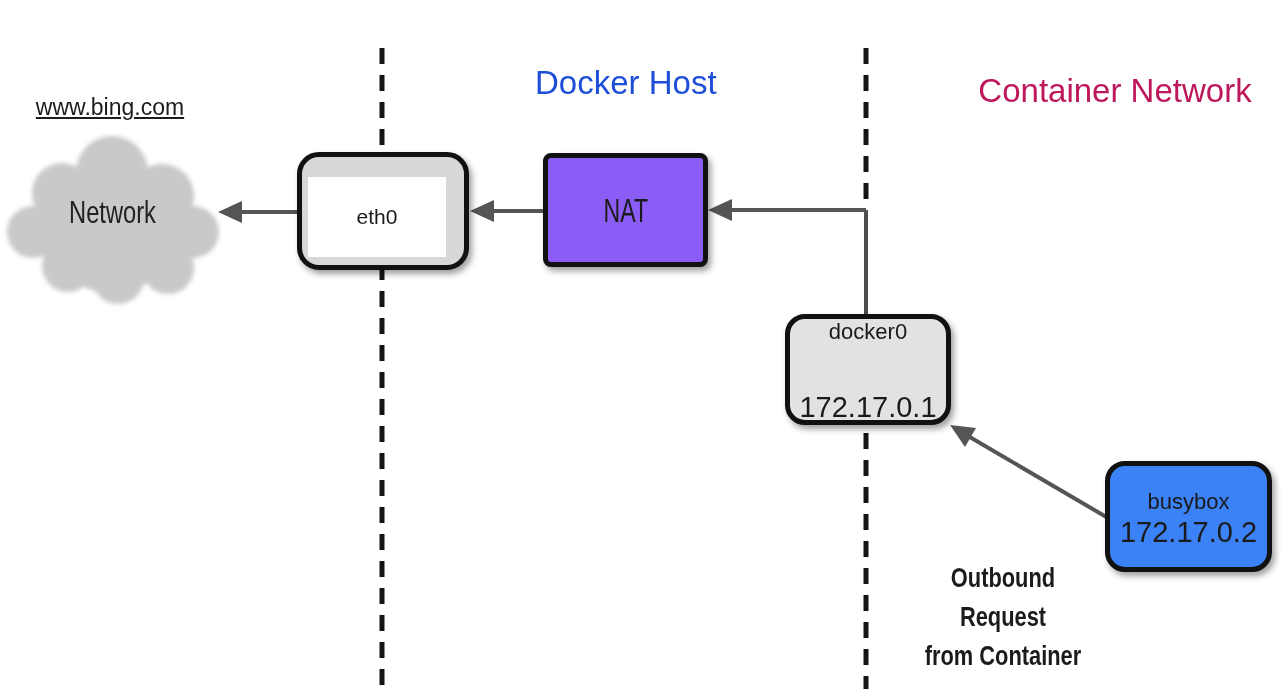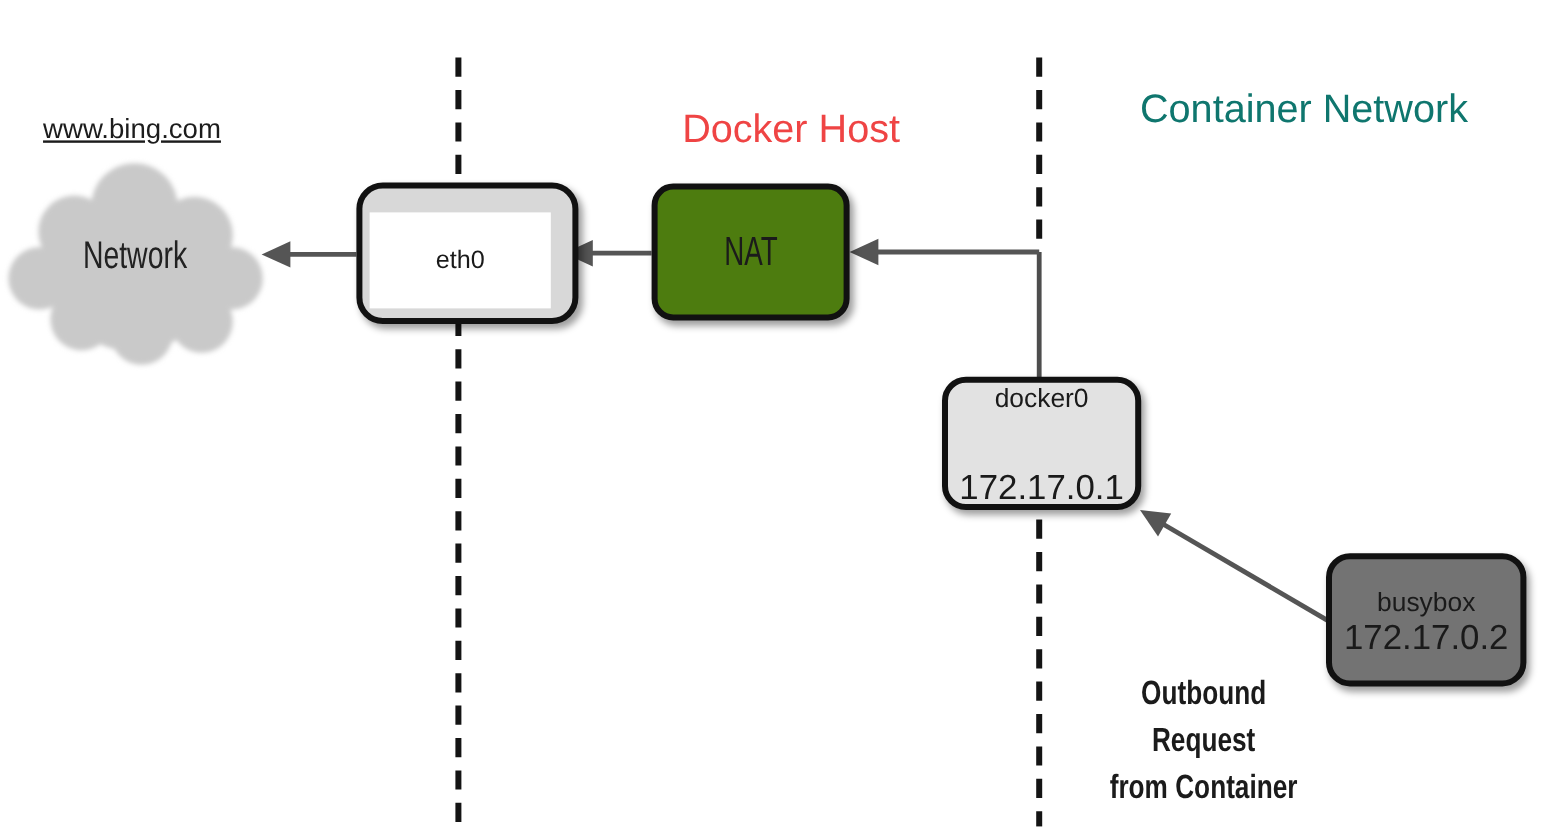--- a/index.html
+++ b/index.html
@@ -27,54 +27,54 @@
     box-shadow: 3px 4px 6px rgba(0,0,0,0.38);
     z-index: 2;
     display: flex;
     flex-direction: column;
     align-items: center;
     justify-content: center;
   }
   .node-label { font-size: 22px; line-height: 30px; color: #1a1a1a; }
   .node-ip    { font-size: 29px; line-height: 30px; color: #1a1a1a; }
 
-  #eth0-box   { left: 297px; top: 152px; width: 185px; height: 118px; background: #d8d8d8; text-align: center; }
+  #eth0-box   { left: 297px; top: 152px; width: 172px; height: 118px; background: #d8d8d8; text-align: center; }
   #eth0-inner {
     position: absolute;
     left: 6px; right: 18px; top: 20px; bottom: 8px;
     background: #ffffff;
     display: flex;
     flex-direction: column;
     align-items: center;
     justify-content: center;
   }
   #eth0-inner .node-label { font-size: 21px; line-height: 28px; }
   #eth0-inner .node-ip    { font-size: 21px; line-height: 28px; }
 
-  #nat-box     { left: 543px; top: 153px; width: 165px; height: 114px; background: #4d7c0f; border-radius: 18px; }
+  #nat-box     { left: 543px; top: 153px; width: 165px; height: 114px; background: #8b5cf6; border-radius: 8px; }
   #docker0-box { left: 785px; top: 314px; width: 166px; height: 111px; background: #e2e2e2; border-radius: 20px; gap: 45px; }
-  #busybox-box { left: 1105px; top: 461px; width: 167px; height: 111px; background: #737373; border-radius: 20px; }
+  #busybox-box { left: 1105px; top: 461px; width: 167px; height: 111px; background: #3b82f6; border-radius: 20px; }
 
   .lbl { position: absolute; z-index: 3; }
   #url-label {
     left: 25px; top: 94px; width: 170px;
     font-size: 23px; text-align: center; color: #1c1c1c; text-decoration: underline;
   }
   #cloud-label {
     left: 30px; top: 194px; width: 165px;
     font-size: 32px; text-align: center; color: #222222;
     transform: scaleX(0.74); transform-origin: center;
   }
   #docker-host-title {
     left: 535px; top: 64px; width: 215px;
-    font-size: 33px; text-align: right; color: #ef4444; margin-top: 24px;
+    font-size: 33px; text-align: left; color: #1d4ed8;
   }
   #container-network-title {
     left: 950px; top: 72px; width: 330px;
-    font-size: 33px; text-align: left; color: #0f766e;
+    font-size: 33px; text-align: center; color: #be185d;
   }
   #nat-label {
     font-size: 34px; color: #1b1b1b;
     transform: scaleX(0.68); transform-origin: center;
   }
   #outbound-annotation {
     left: 878px; top: 558px; width: 250px;
     font-size: 28px; line-height: 39px;
     font-weight: 700;
     text-align: center; color: #1b1b1b;

